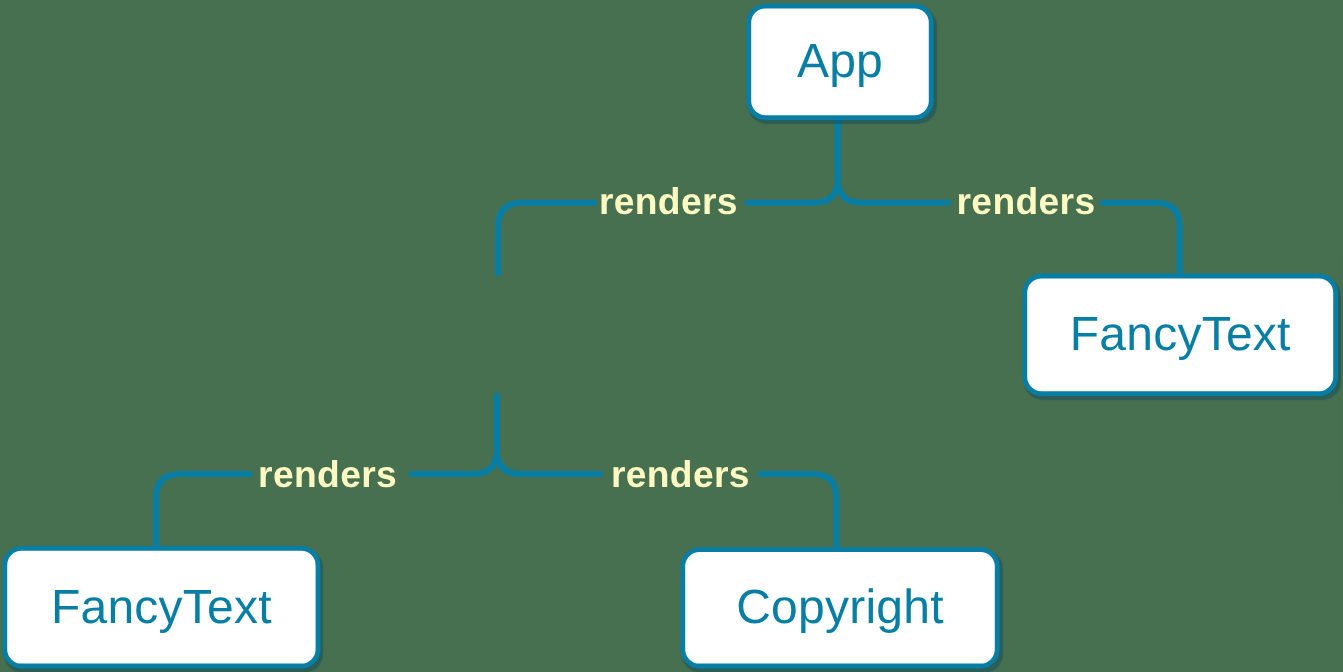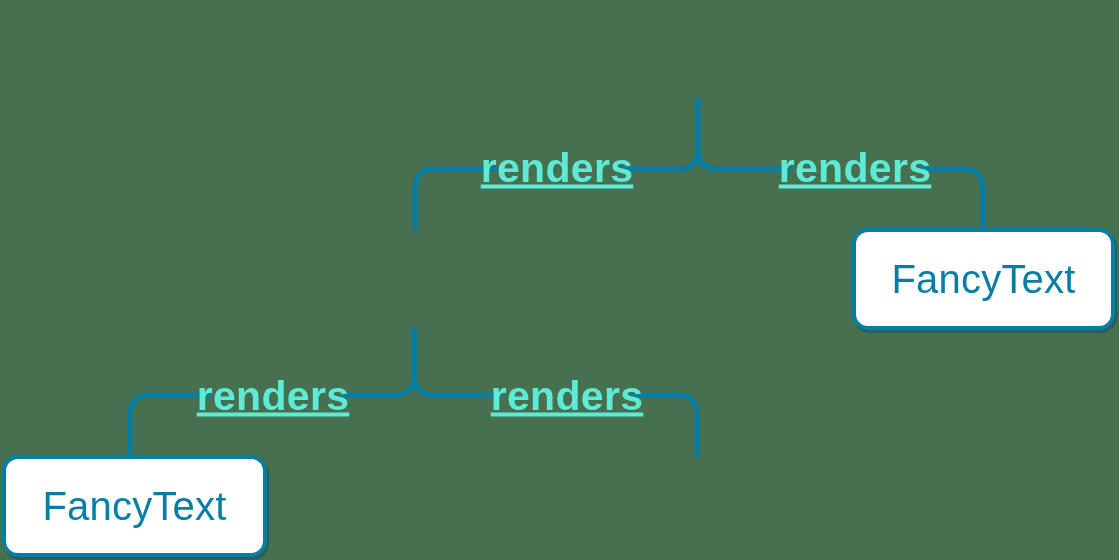--- a/index.html
+++ b/index.html
@@ -44,26 +44,25 @@
     box-shadow: 2px 3px 1px rgba(10, 70, 95, 0.45);
   }
   .node-app              { left: 622px; top: 3px;   width: 156px; height: 97px;  }
   .node-inspiration      { left: 196px; top: 228px; width: 470px; height: 102px; }
   .node-fancytext-top    { left: 852px; top: 228px; width: 263px; height: 102px; }
   .node-fancytext-bottom { left: 2px;   top: 455px; width: 265px; height: 102px; }
   .node-copyright        { left: 567px; top: 456px; width: 266px; height: 101px; }
   .edge-label {
     position: absolute;
     transform: translate(-50%, -50%);
-    color: #5eead4;
-    font-size: 41px;
+    color: #fef9c3;
+    font-size: 31px;
     font-weight: 700;
     letter-spacing: 0.3px;
     white-space: nowrap;
-    text-decoration: underline;
   }
   .edge-label-1 { left: 557px; top: 168px; }
   .edge-label-2 { left: 855px; top: 168px; }
   .edge-label-3 { left: 273px; top: 396px; }
   .edge-label-4 { left: 567px; top: 396px; }
 </style>
 </head>
 <body>
 
 <div class="canvas">
@@ -76,29 +75,35 @@
     <path d="M698 100 V149 Q698 169 718 169 H790"></path>
     <path d="M919 169 H963 Q983 169 983 189 V228"></path>
 
     <path d="M414 330 V375 Q414 395 394 395 H343"></path>
     <path d="M208 395 H150 Q130 395 130 415 V455"></path>
 
     <path d="M414 330 V375 Q414 395 434 395 H500"></path>
     <path d="M634 395 H677 Q697 395 697 415 V455"></path>
   </svg>
 
+  <div class="node node-app">
+    <span>App</span>
+  </div>
 
 
   <div class="node node-fancytext-top">
     <span>FancyText</span>
   </div>
 
   <div class="node node-fancytext-bottom">
     <span>FancyText</span>
   </div>
 
+  <div class="node node-copyright">
+    <span>Copyright</span>
+  </div>
 
   <span class="edge-label edge-label-1">renders</span>
   <span class="edge-label edge-label-2">renders</span>
   <span class="edge-label edge-label-3">renders</span>
   <span class="edge-label edge-label-4">renders</span>
 
 </div>
 
 </body></html>

